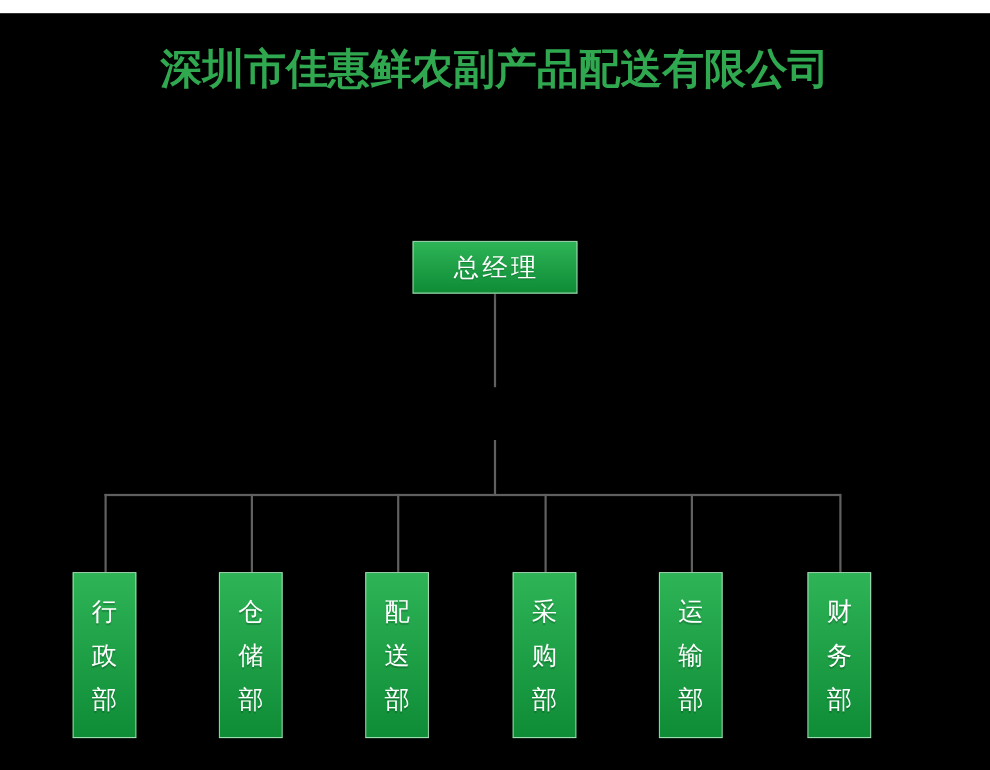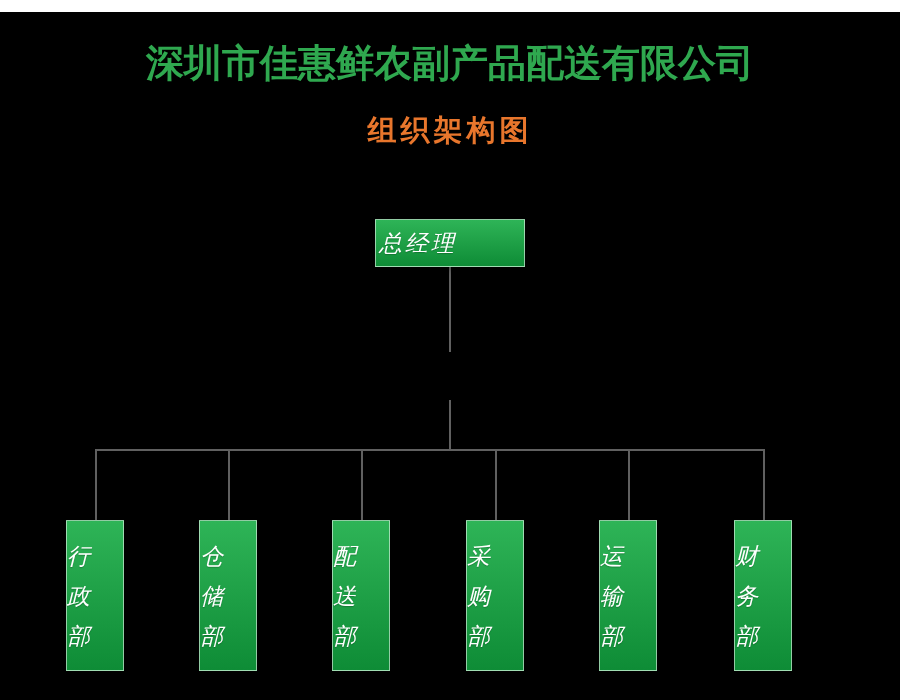--- a/index.html
+++ b/index.html
@@ -60,23 +60,22 @@
   
   .node {
     position: absolute;
     box-sizing: border-box;
     background: linear-gradient(to bottom, #2EB457 0%, #21A349 42%, #0E8C36 100%);
     border: 1px solid rgba(255,255,255,0.55);
     box-shadow: 2px 3px 5px rgba(0,0,0,0.22);
     color: #ffffff;
     display: flex;
     align-items: center;
-    justify-content: flex-start;
+    justify-content: center;
     text-align: center;
-    font-style: italic;
   }
   .node-exec {
     font-size: 23px;
     font-weight: normal;
     letter-spacing: 3px;
     text-indent: 3px;
     text-shadow: 0 1px 1px rgba(0,0,0,0.22);
   }
   .node-dept {
     font-size: 23px;
@@ -90,21 +89,20 @@
   .node-dept .stack span {
     display: block;
   }
 </style>
 </head>
 <body>
 
 <div id="slide">
 
   <div class="title">深圳市佳惠鲜农副产品配送有限公司</div>
-  <div class="subtitle">组织架构图</div>
 
   <div class="conn conn-v" style="left:449px; top:255px; height:85px;"></div>
 
   <div class="conn conn-v" style="left:449px; top:388px; height:50px;"></div>
 
   <div class="conn conn-h" style="left:95px; top:437px; width:669px;"></div>
 
   <div class="conn conn-v" style="left:95px;  top:437px; height:71px;"></div>
   <div class="conn conn-v" style="left:228px; top:437px; height:71px;"></div>
   <div class="conn conn-v" style="left:361px; top:437px; height:71px;"></div>

